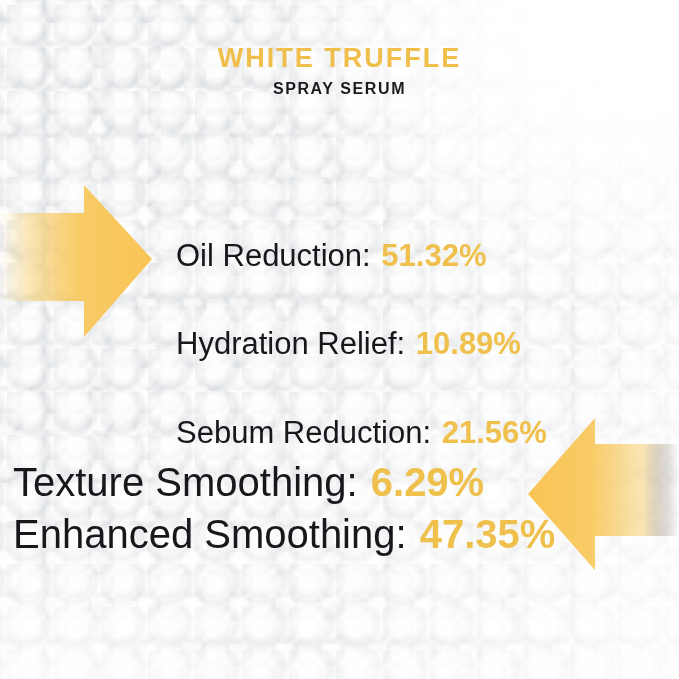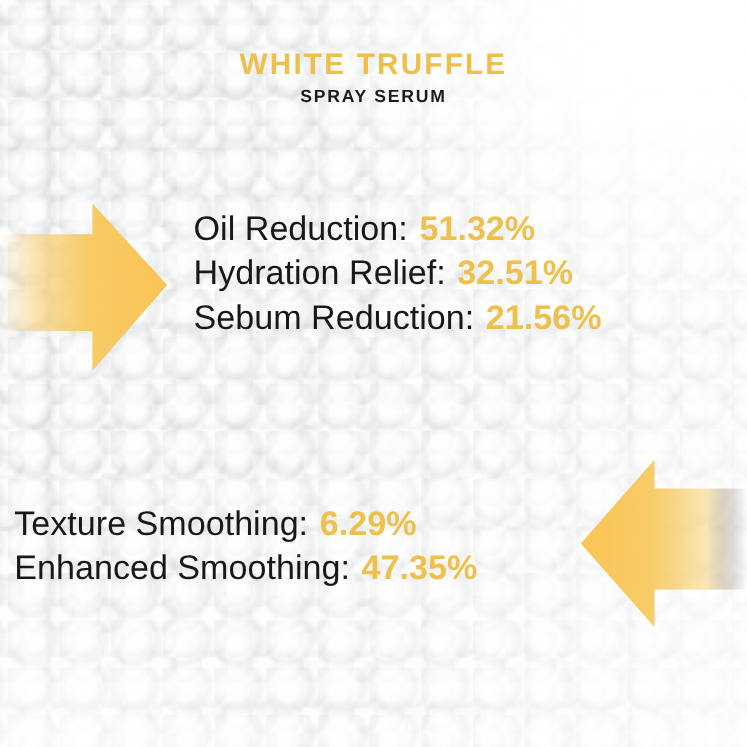--- a/index.html
+++ b/index.html
@@ -105,22 +105,22 @@
     position: absolute;
     left: 13px;
     top: 456px;
     width: 560px;
   }
   .stat-line {
     white-space: nowrap;
     line-height: 1.30;
     color: #18181c;
   }
-  .stats-top .stat-line { font-size: 31px; }
-  .stats-bottom .stat-line { font-size: 31px; }
+  .stats-top .stat-line { font-size: 31px; margin-top: 48px; }
+  .stats-bottom .stat-line { font-size: 40px; }
   .stat-label { font-weight: 400; }
   .stat-value {
     font-weight: 700;
     color: #efc04c;
     margin-left: 2px;
   }
 </style>
 </head>
 <body>
 
@@ -166,21 +166,21 @@
     </svg>
   </div>
 
   <div class="stats-top">
     <div class="stat-line">
       <span class="stat-label">Oil Reduction:</span>
       <span class="stat-value">51.32%</span>
     </div>
     <div class="stat-line">
       <span class="stat-label">Hydration Relief:</span>
-      <span class="stat-value">32.51%</span>
+      <span class="stat-value">10.89%</span>
     </div>
     <div class="stat-line">
       <span class="stat-label">Sebum Reduction:</span>
       <span class="stat-value">21.56%</span>
     </div>
   </div>
 
   <div class="stats-bottom">
     <div class="stat-line">
       <span class="stat-label">Texture Smoothing:</span>

